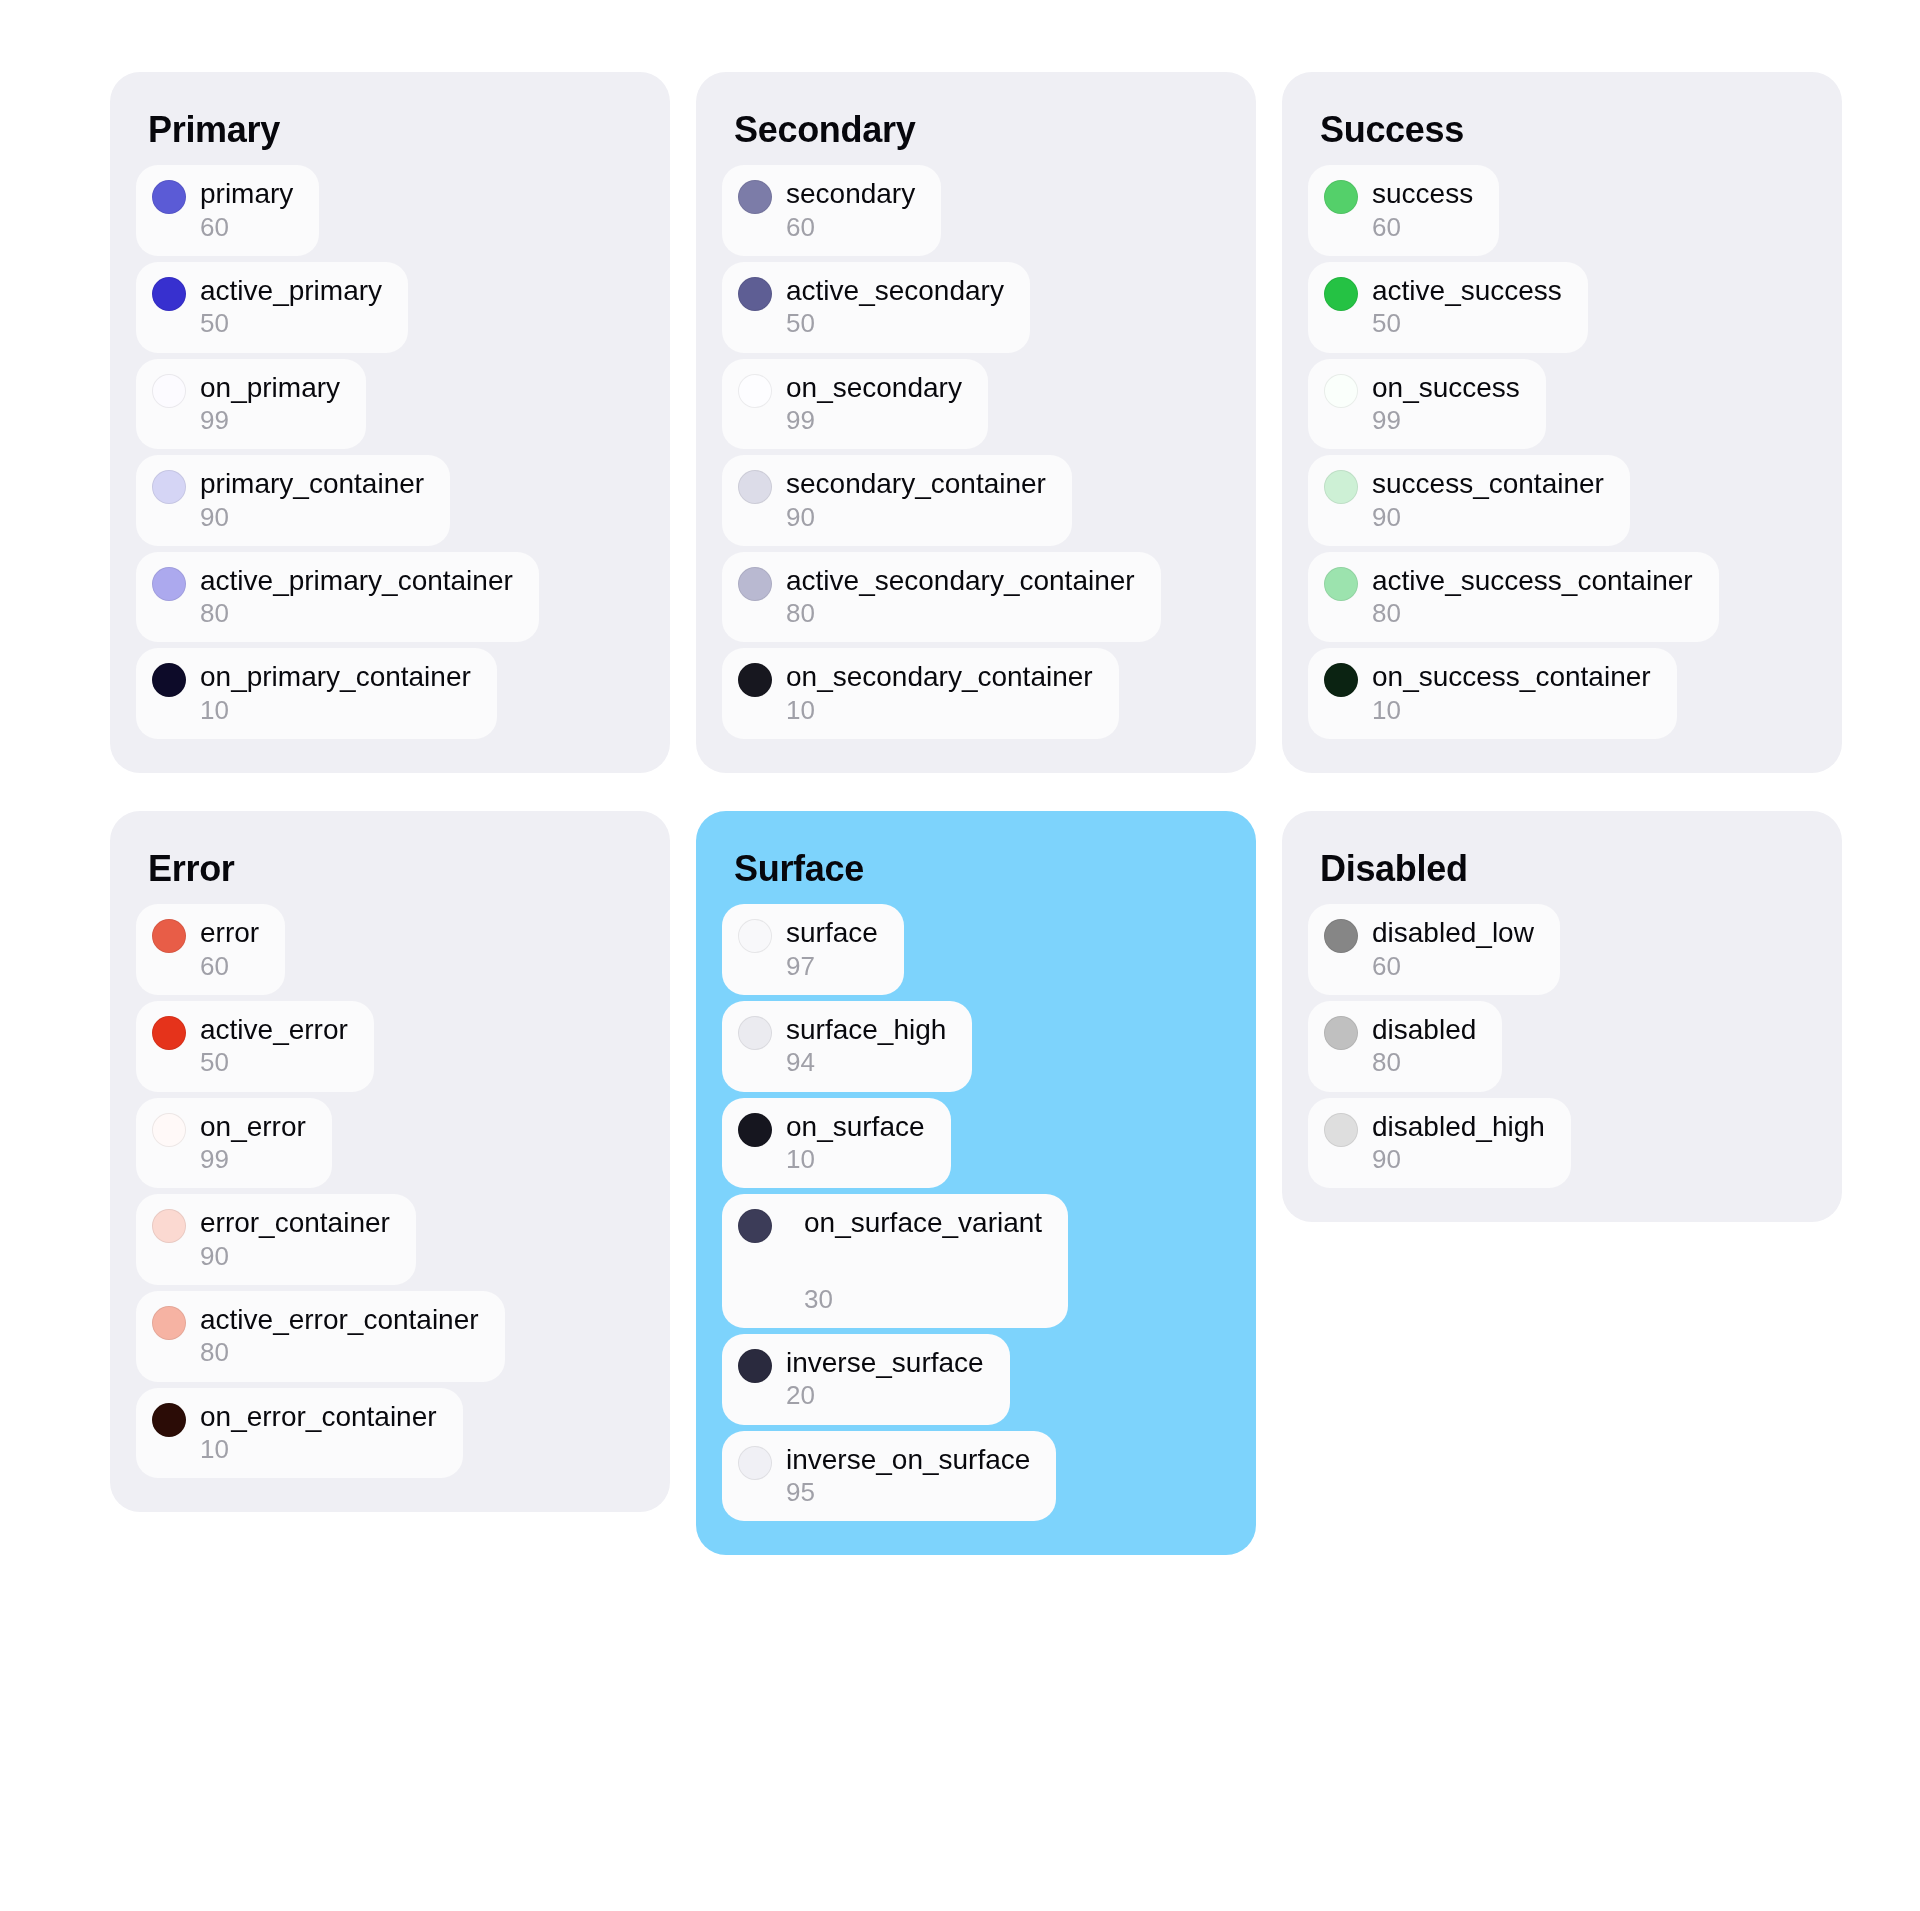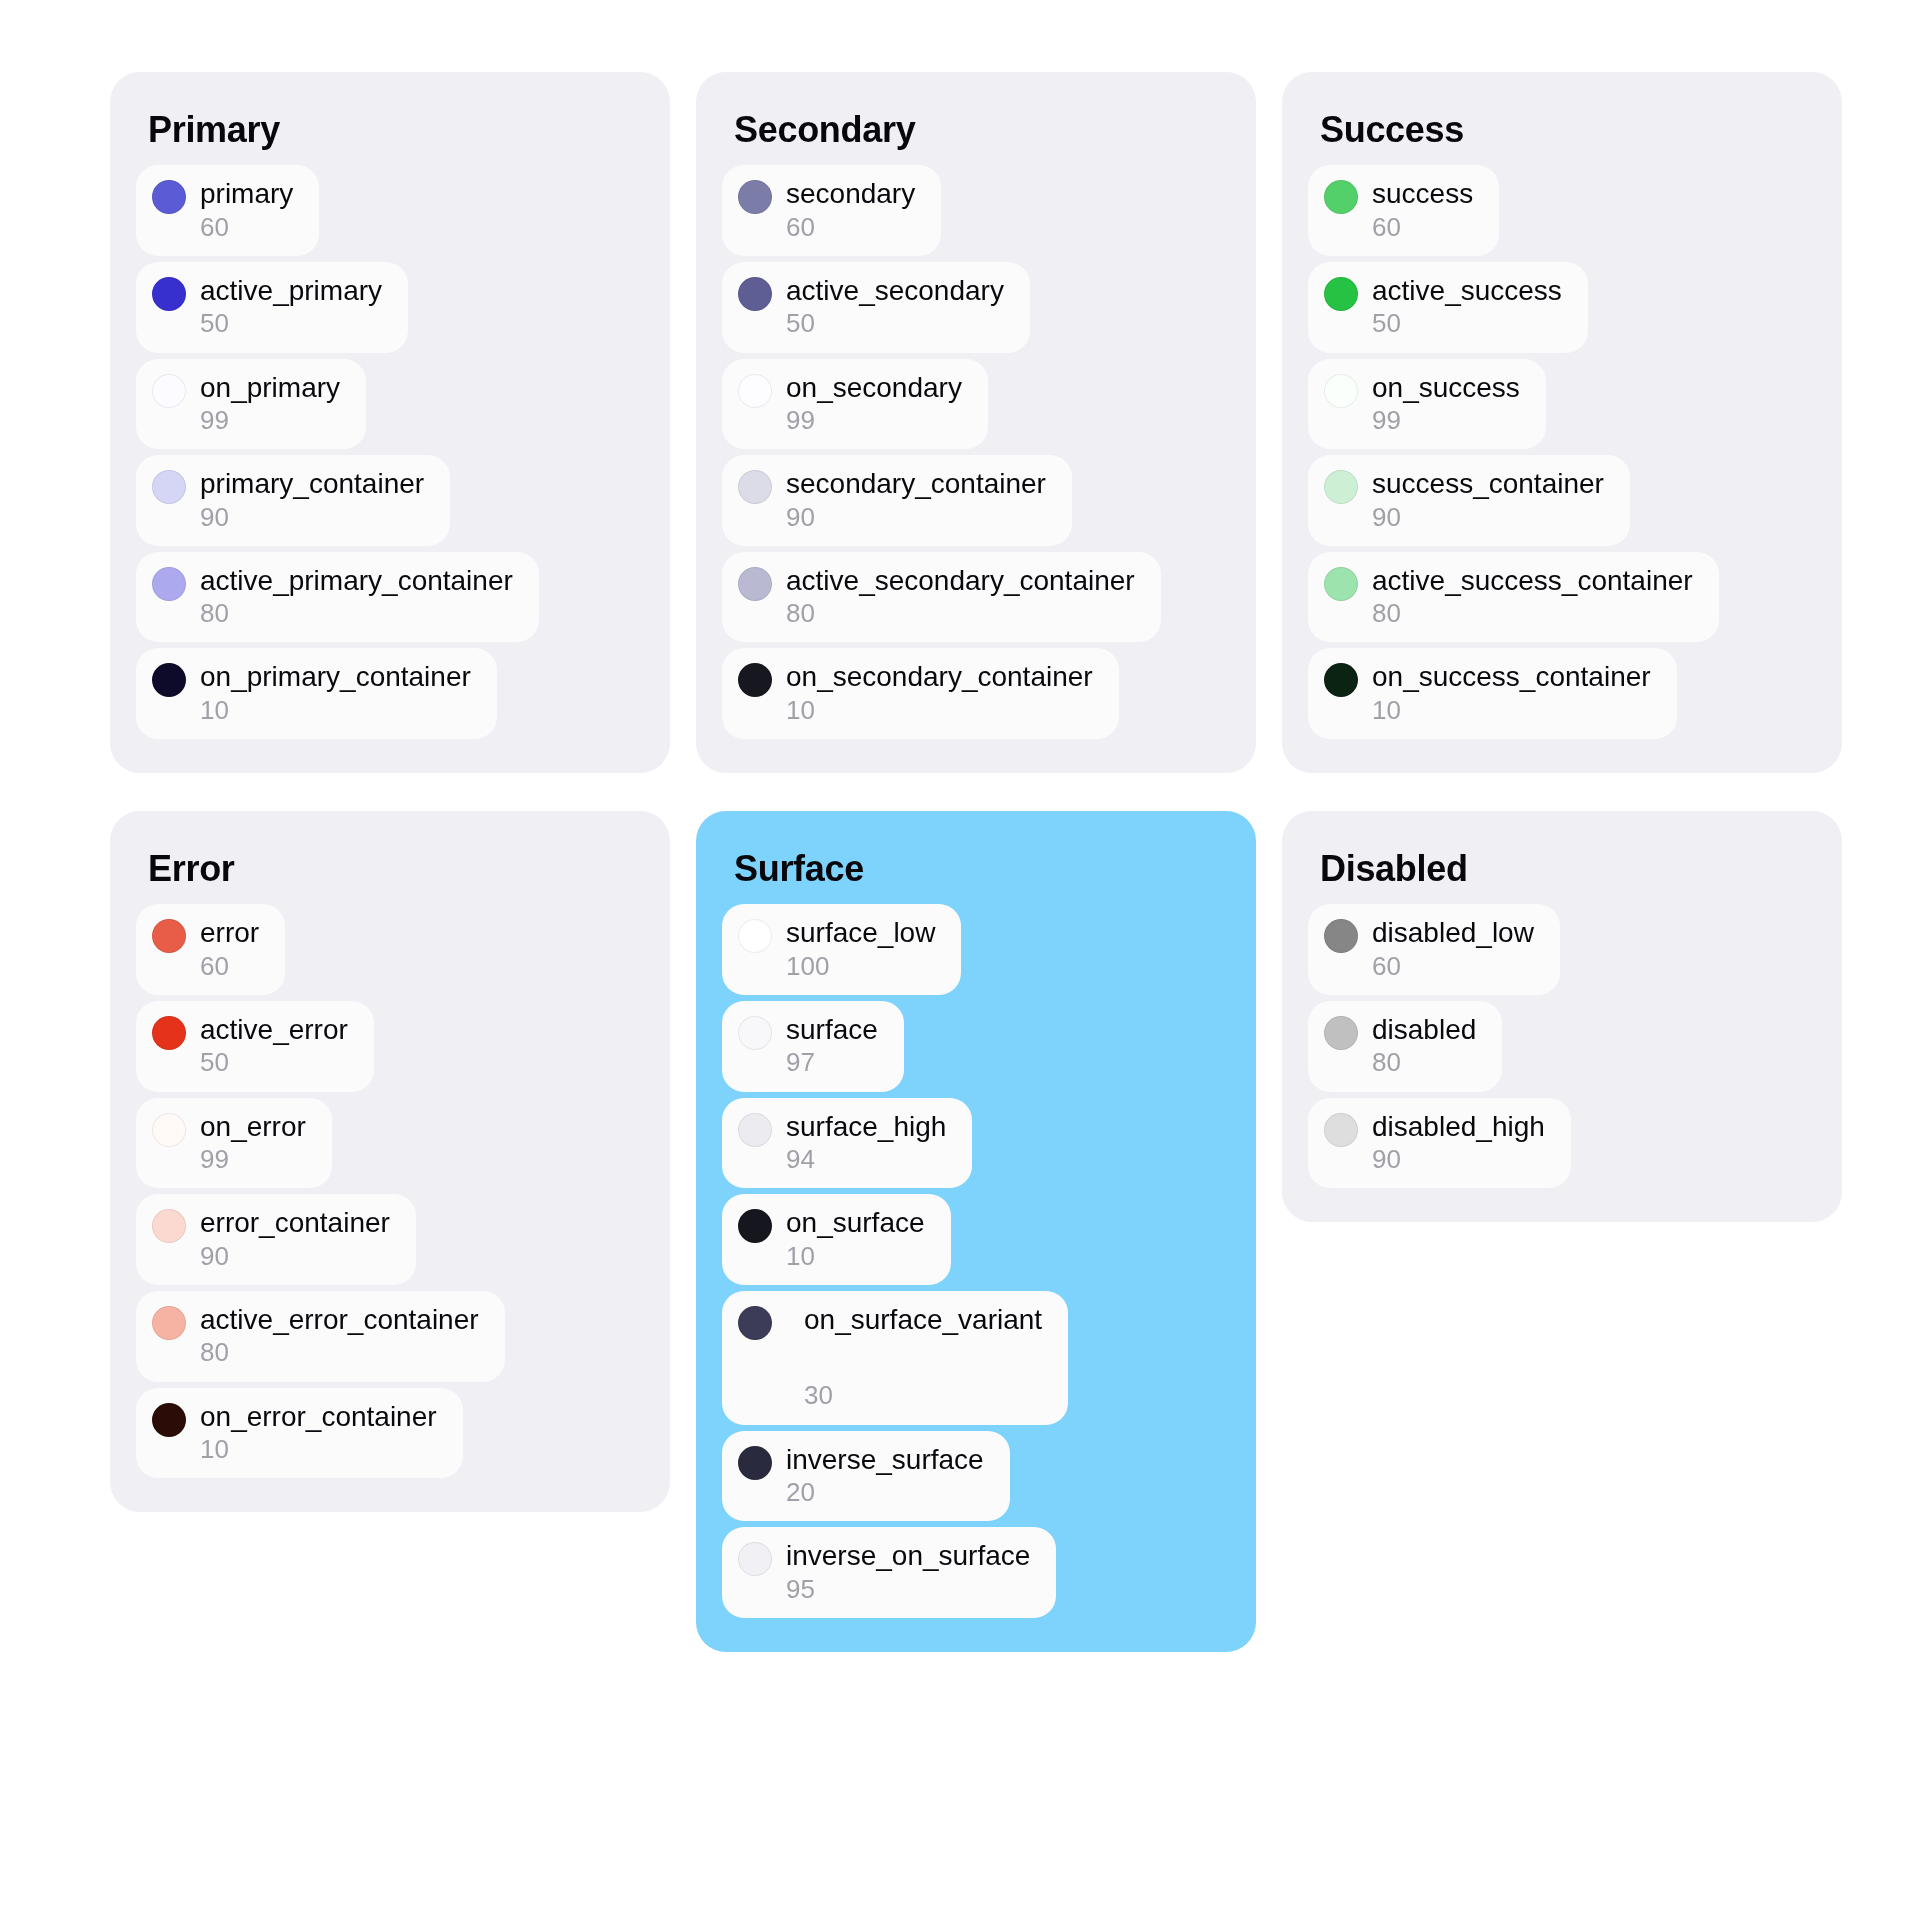--- a/index.html
+++ b/index.html
@@ -264,27 +264,20 @@
             <div class="token-name">on_error_container</div>
             <div class="token-tone" style="color: rgb(160, 160, 168);">10</div>
           </div>
         </div>
       </div>
     </section>
     <section class="group-card" style="background: #7dd3fc;">
       <h2 class="group-title" style="color: rgb(7, 7, 12);">Surface</h2>
       <div class="token-list">
         <div class="token-row" style="background: rgb(251, 251, 252);">
-          <span class="swatch" style="background: rgb(255, 255, 255);"></span>
-          <div class="token-text">
-            <div class="token-name">surface_low</div>
-            <div class="token-tone" style="color: rgb(160, 160, 168);">100</div>
-          </div>
-        </div>
-        <div class="token-row" style="background: rgb(251, 251, 252);">
           <span class="swatch" style="background: rgb(248, 248, 250);"></span>
           <div class="token-text">
             <div class="token-name">surface</div>
             <div class="token-tone" style="color: rgb(160, 160, 168);">97</div>
           </div>
         </div>
         <div class="token-row" style="background: rgb(251, 251, 252);">
           <span class="swatch" style="background: rgb(235, 235, 240);"></span>
           <div class="token-text">
             <div class="token-name">surface_high</div>

